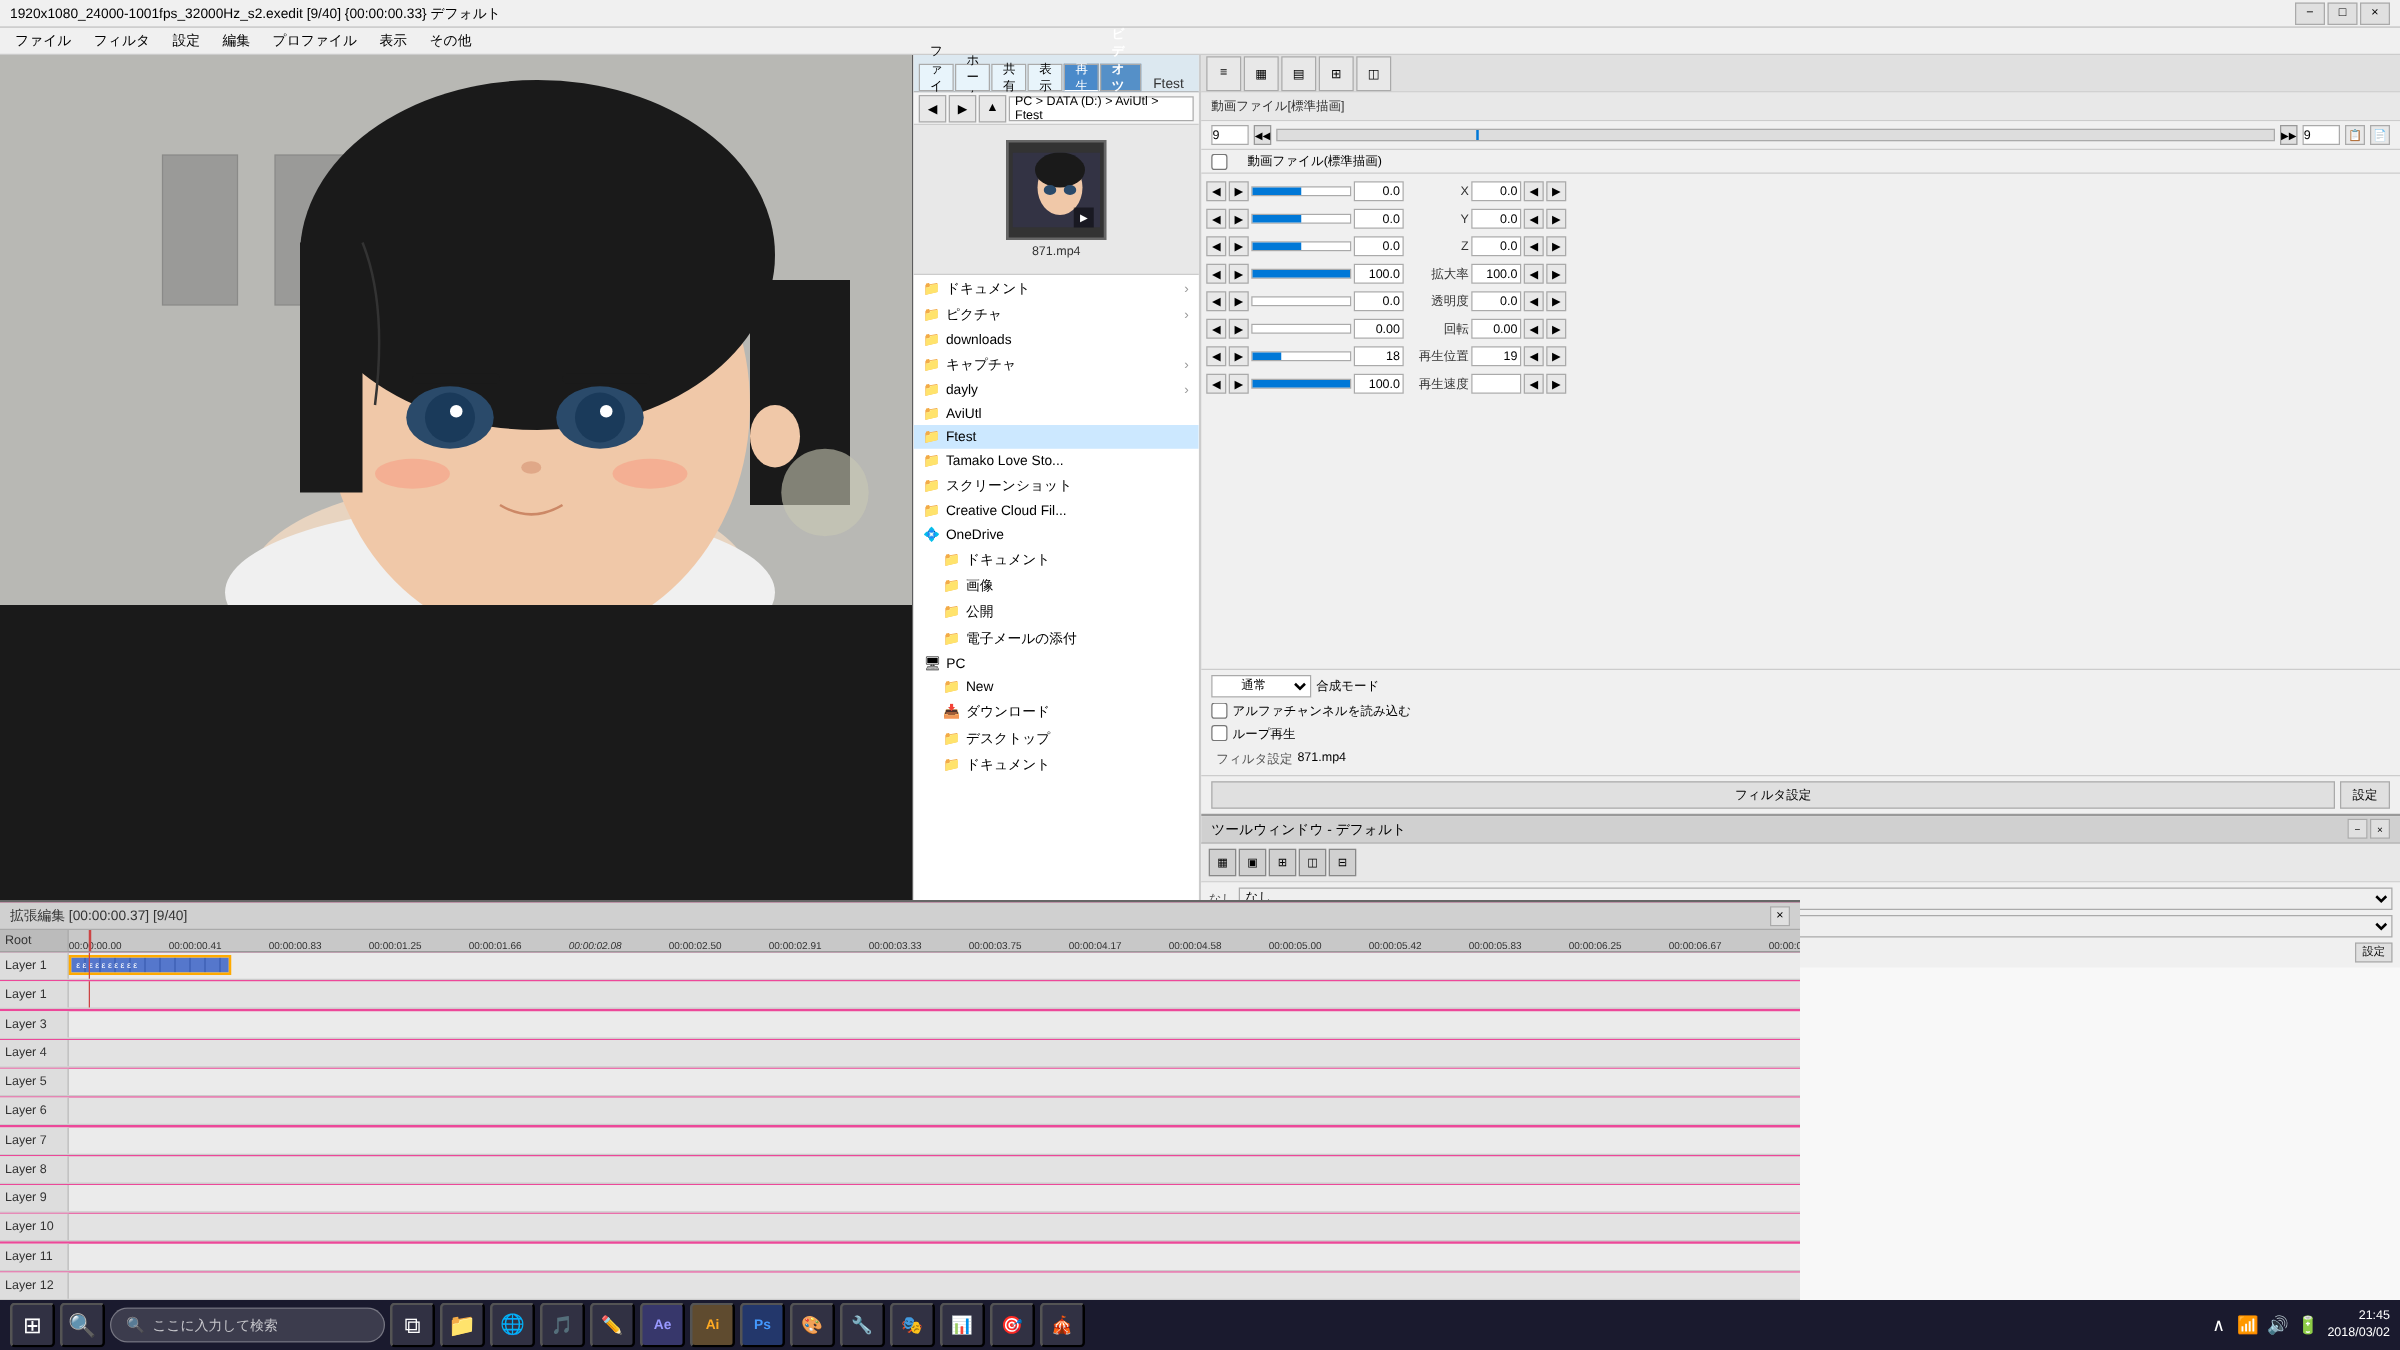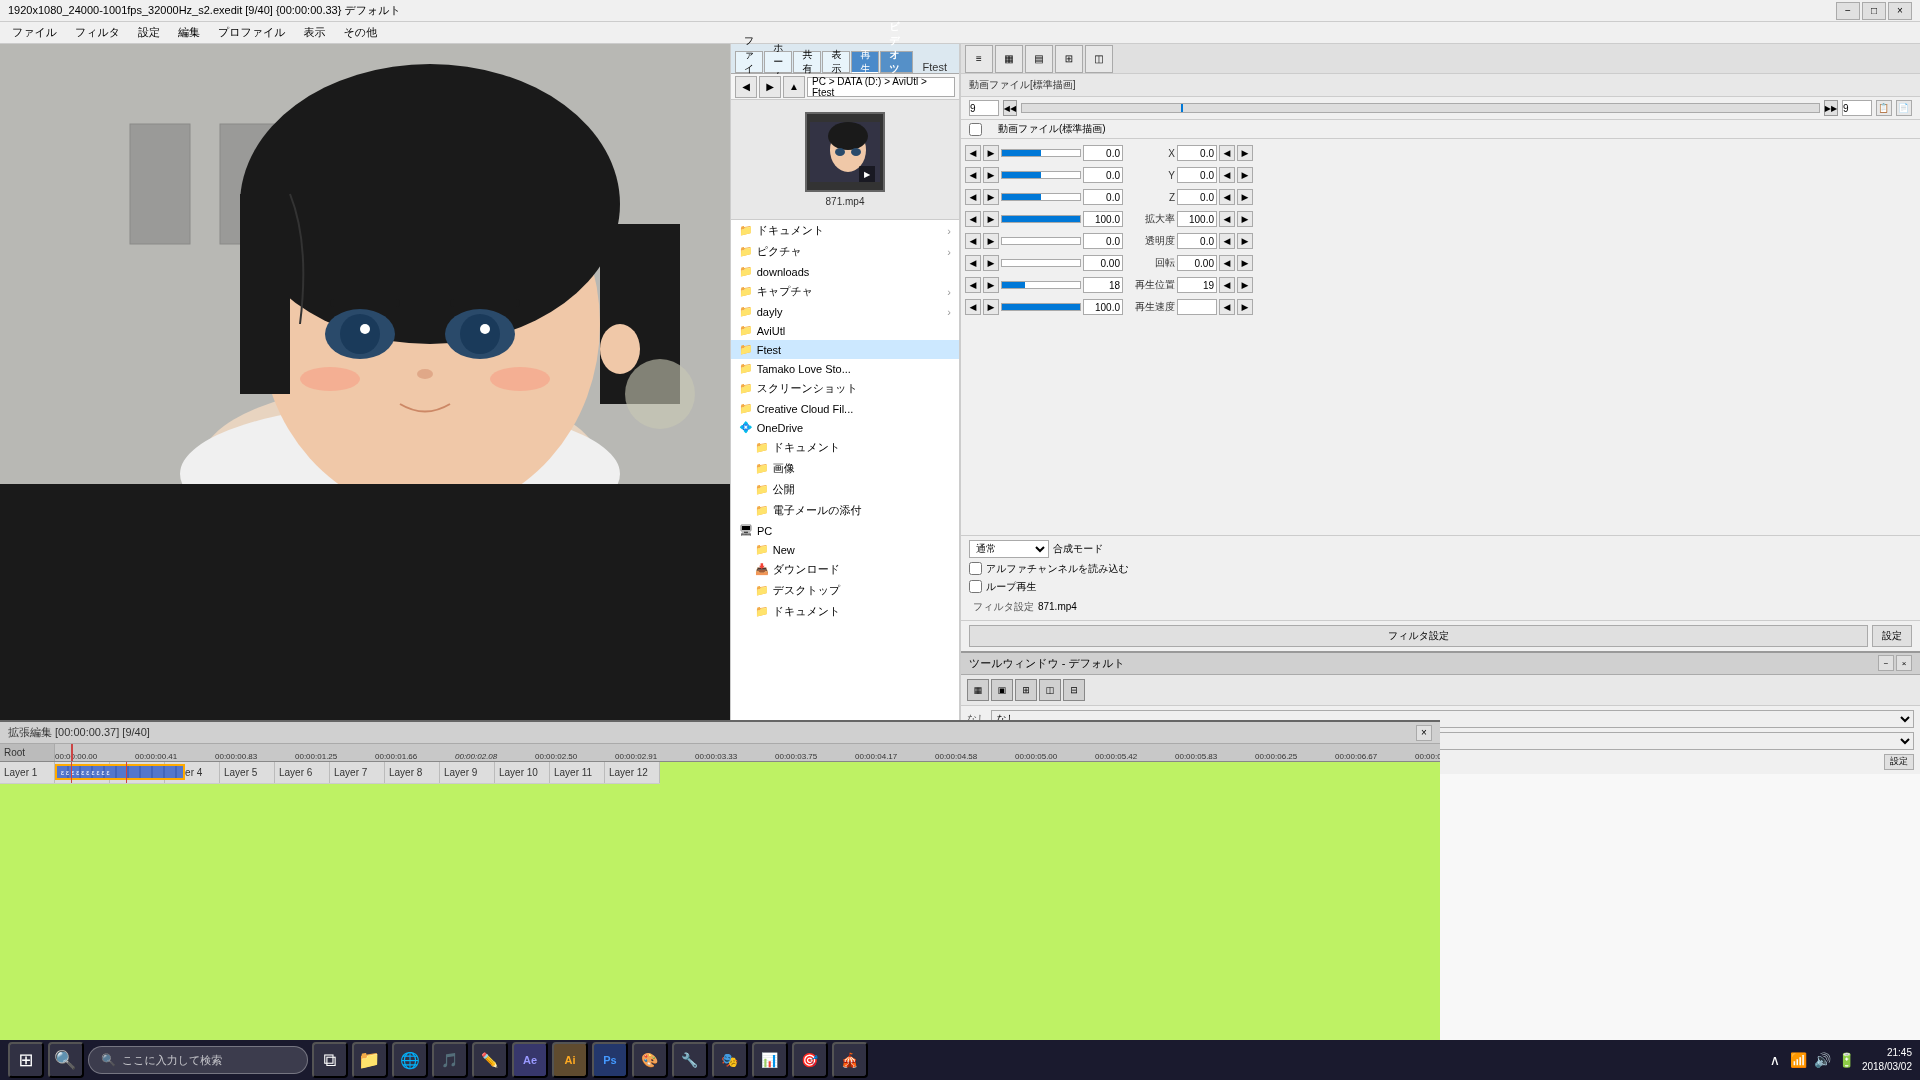--- a/index.html
+++ b/index.html
@@ -338,20 +338,21 @@
     }
 
     
     .prop-select {
       height: 18px;
       background: white;
       border: 1px solid #aaa;
       font-size: 10px;
       padding: 0 2px;
       width: 80px;
+      text-align: center;
     }
 
     
     .ref-row {
       display: flex;
       align-items: center;
       gap: 4px;
       font-size: 10px;
       padding: 2px 4px;
     }
@@ -765,21 +766,21 @@
         <div style="display:flex; align-items:center; gap:4px; font-size:10px;">
           <span>フィルタ</span>
           <div style="flex:1;"></div>
           <button style="width:30px; height:16px; background:#e0e0e0; border:1px solid #aaa; font-size:9px; cursor:pointer;">設定</button>
         </div>
       </div>
     </div>
   </div>
 </div>
 
-<div style="position:absolute; bottom:40px; left:0; width:1440px; height:320px; background:#bef264; border-top:2px solid #666; display:flex; flex-direction:column;">
+<div style="position:absolute; bottom:40px; left:0; width:1440px; height:320px; background:#ec4899; border-top:2px solid #666; display:flex; flex-direction:column;">
 
   <div class="timeline-header-bar">
     <span>拡張編集 [00:00:00.37] [9/40]</span>
     <button style="margin-left:auto; width:16px; height:16px; background:#e0e0e0; border:1px solid #aaa; font-size:10px; cursor:pointer;">×</button>
   </div>
 
   <div style="display:flex; height:18px; background:#c8c8c8; border-bottom:1px solid #888;">
     <div style="width:55px; min-width:55px; background:#bbb; border-right:1px solid #aaa; display:flex; align-items:center; padding-left:4px; font-size:10px; color:#333;">Root</div>
     <div style="flex:1; position:relative; overflow:hidden; display:flex; align-items:flex-end;">
       <span style="position:absolute; left:0px; font-size:8px; color:#333;">00:00:00.00</span>
@@ -798,21 +799,21 @@
       <span style="position:absolute; left:1040px; font-size:8px; color:#333;">00:00:05.42</span>
       <span style="position:absolute; left:1120px; font-size:8px; color:#333;">00:00:05.83</span>
       <span style="position:absolute; left:1200px; font-size:8px; color:#333;">00:00:06.25</span>
       <span style="position:absolute; left:1280px; font-size:8px; color:#333;">00:00:06.67</span>
       <span style="position:absolute; left:1360px; font-size:8px; color:#333;">00:00:07.09</span>
 
       <div style="position:absolute; left:16px; top:0; width:2px; height:18px; background:#cc4444; z-index:10;"></div>
     </div>
   </div>
 
-  <div style="flex:1; overflow-y:auto; display:flex; flex-direction:row;">
+  <div style="flex:1; overflow-y:auto; display:flex; flex-direction:column;justify-content:space-between;">
 
     <div class="layer-row">
       <div class="layer-label">
         <span>Layer 1</span>
       </div>
       <div class="layer-content">
         <div class="layer-clip clip-selected" style="left:0; width:130px; background: repeating-linear-gradient(90deg, #5577cc 0px, #5577cc 10px, #4466bb 10px, #4466bb 12px);">
           <span style="padding-left:4px; font-size:7px; overflow:hidden; white-space:nowrap;">ε ε ε ε ε ε ε ε ε ε</span>
         </div>
 

